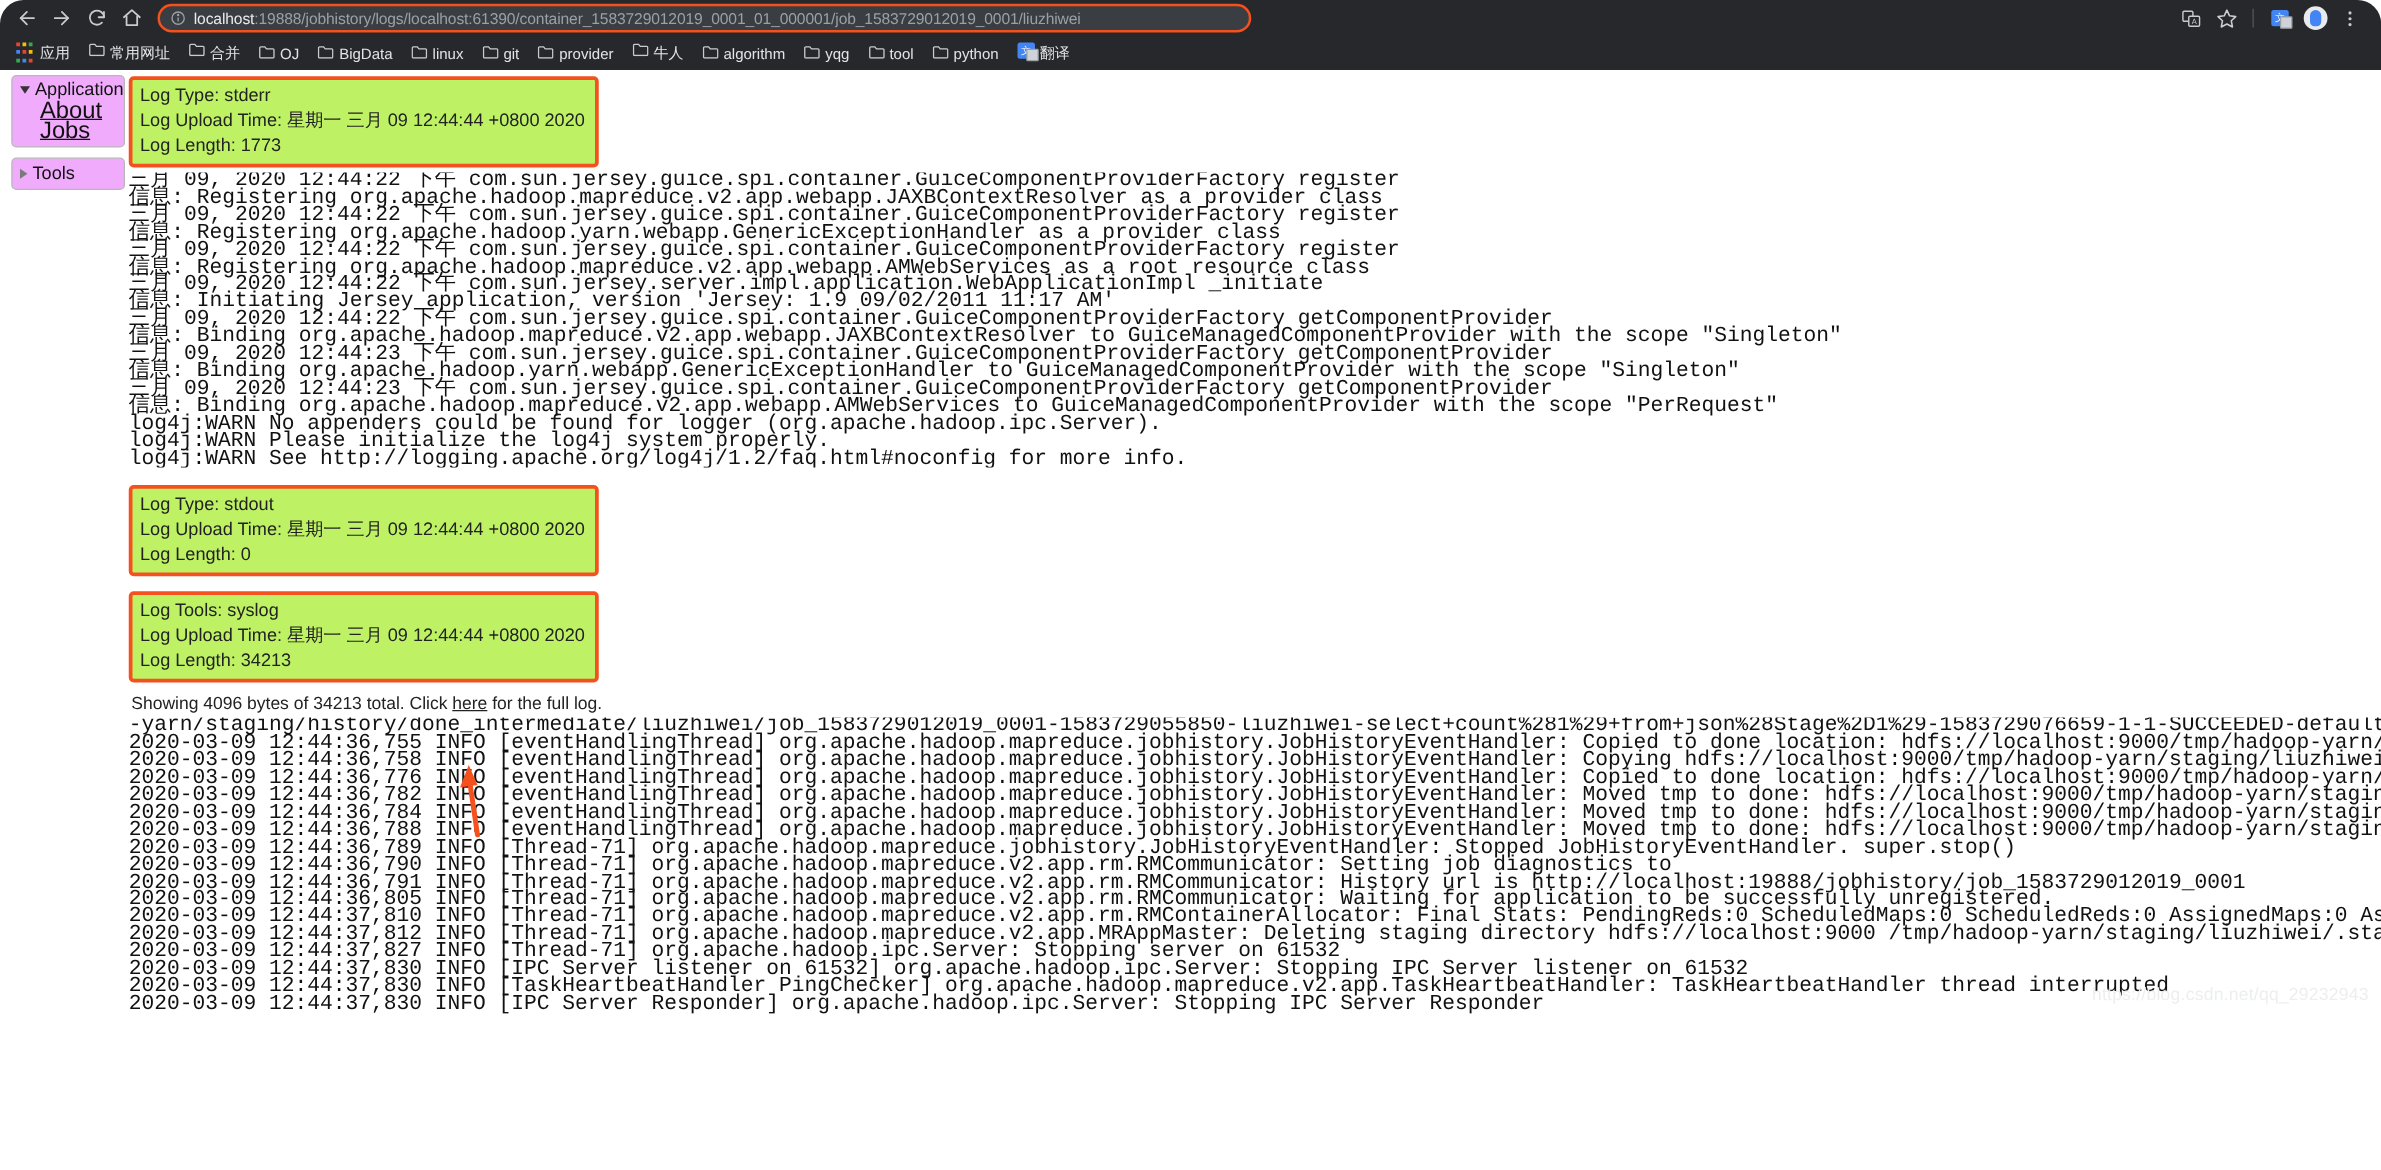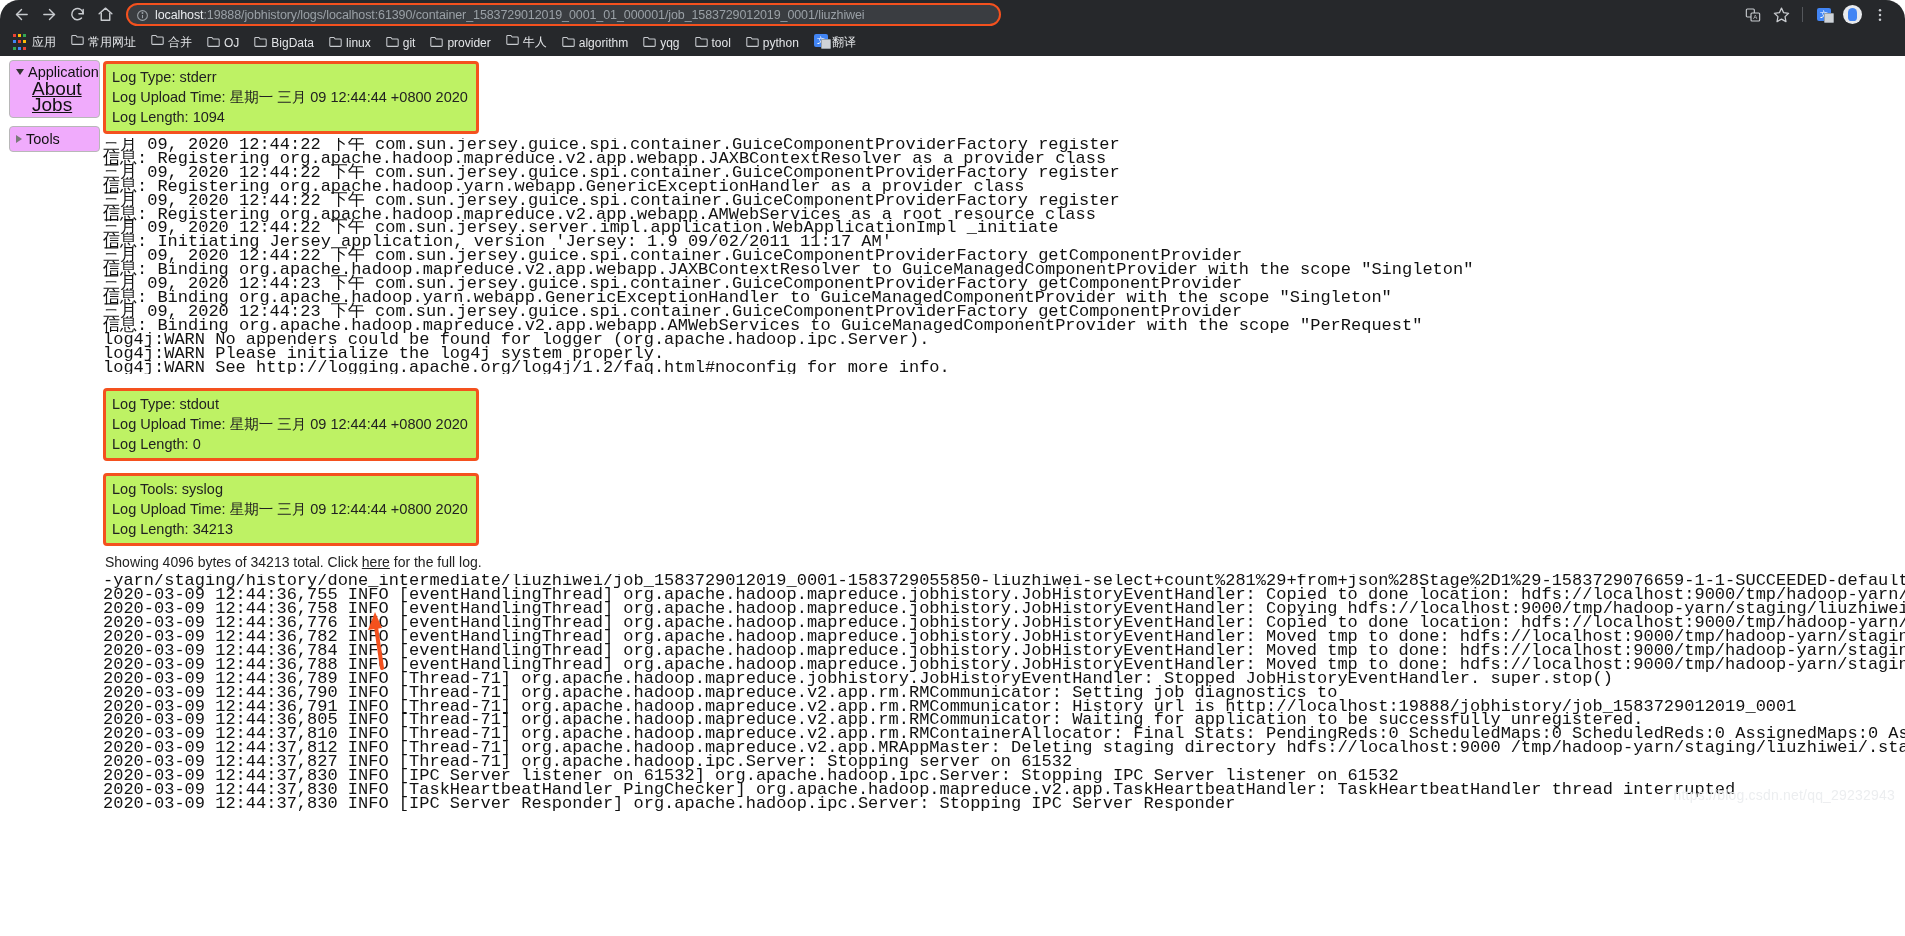--- a/index.html
+++ b/index.html
@@ -329,21 +329,21 @@
         </div>
       </div>
     </div>
 
     <div class="main">
 
       
       <div class="logbox">
         <div>Log Type: stderr</div>
         <div>Log Upload Time: 星期一 三月 09 12:44:44 +0800 2020</div>
-        <div>Log Length: 1094</div>
+        <div>Log Length: 1773</div>
       </div>
       <pre class="loglines">三月 09, 2020 12:44:22 下午 com.sun.jersey.guice.spi.container.GuiceComponentProviderFactory register
 信息: Registering org.apache.hadoop.mapreduce.v2.app.webapp.JAXBContextResolver as a provider class
 三月 09, 2020 12:44:22 下午 com.sun.jersey.guice.spi.container.GuiceComponentProviderFactory register
 信息: Registering org.apache.hadoop.yarn.webapp.GenericExceptionHandler as a provider class
 三月 09, 2020 12:44:22 下午 com.sun.jersey.guice.spi.container.GuiceComponentProviderFactory register
 信息: Registering org.apache.hadoop.mapreduce.v2.app.webapp.AMWebServices as a root resource class
 三月 09, 2020 12:44:22 下午 com.sun.jersey.server.impl.application.WebApplicationImpl _initiate
 信息: Initiating Jersey application, version 'Jersey: 1.9 09/02/2011 11:17 AM'
 三月 09, 2020 12:44:22 下午 com.sun.jersey.guice.spi.container.GuiceComponentProviderFactory getComponentProvider

